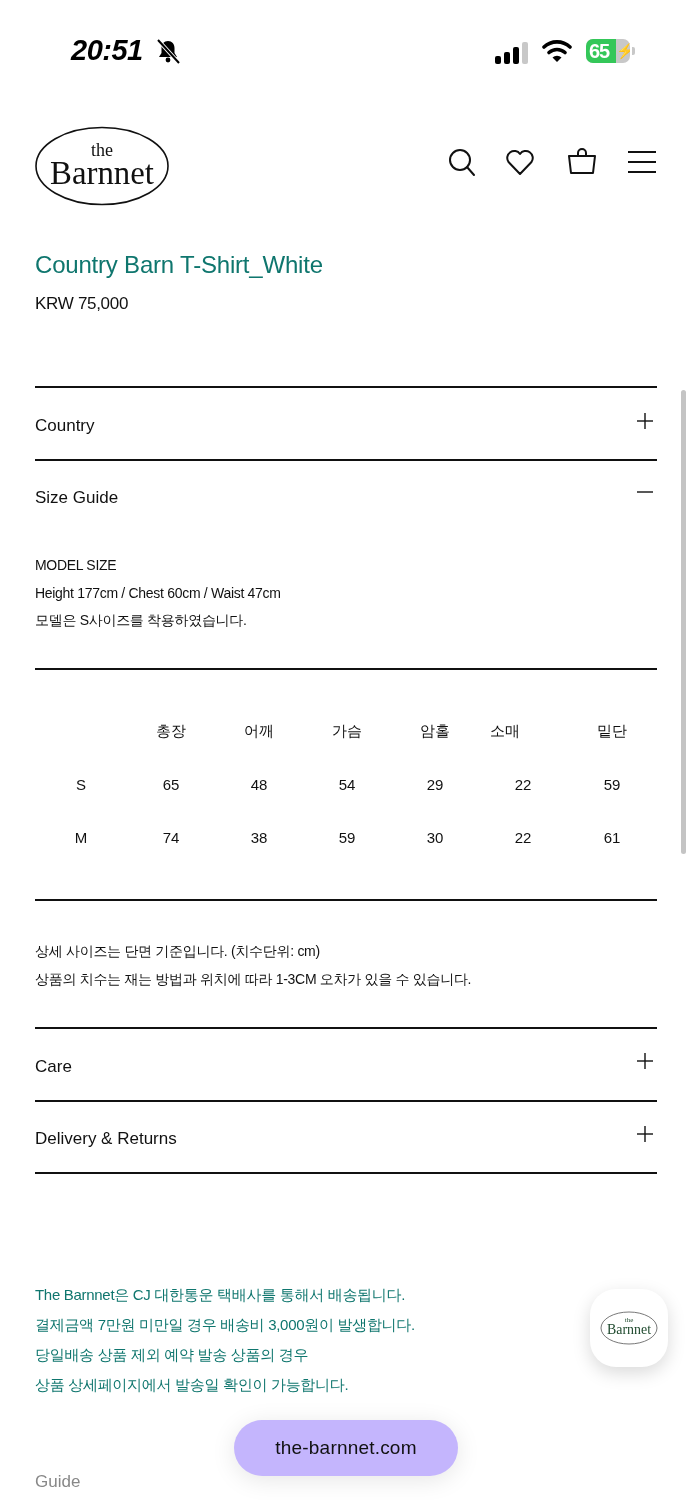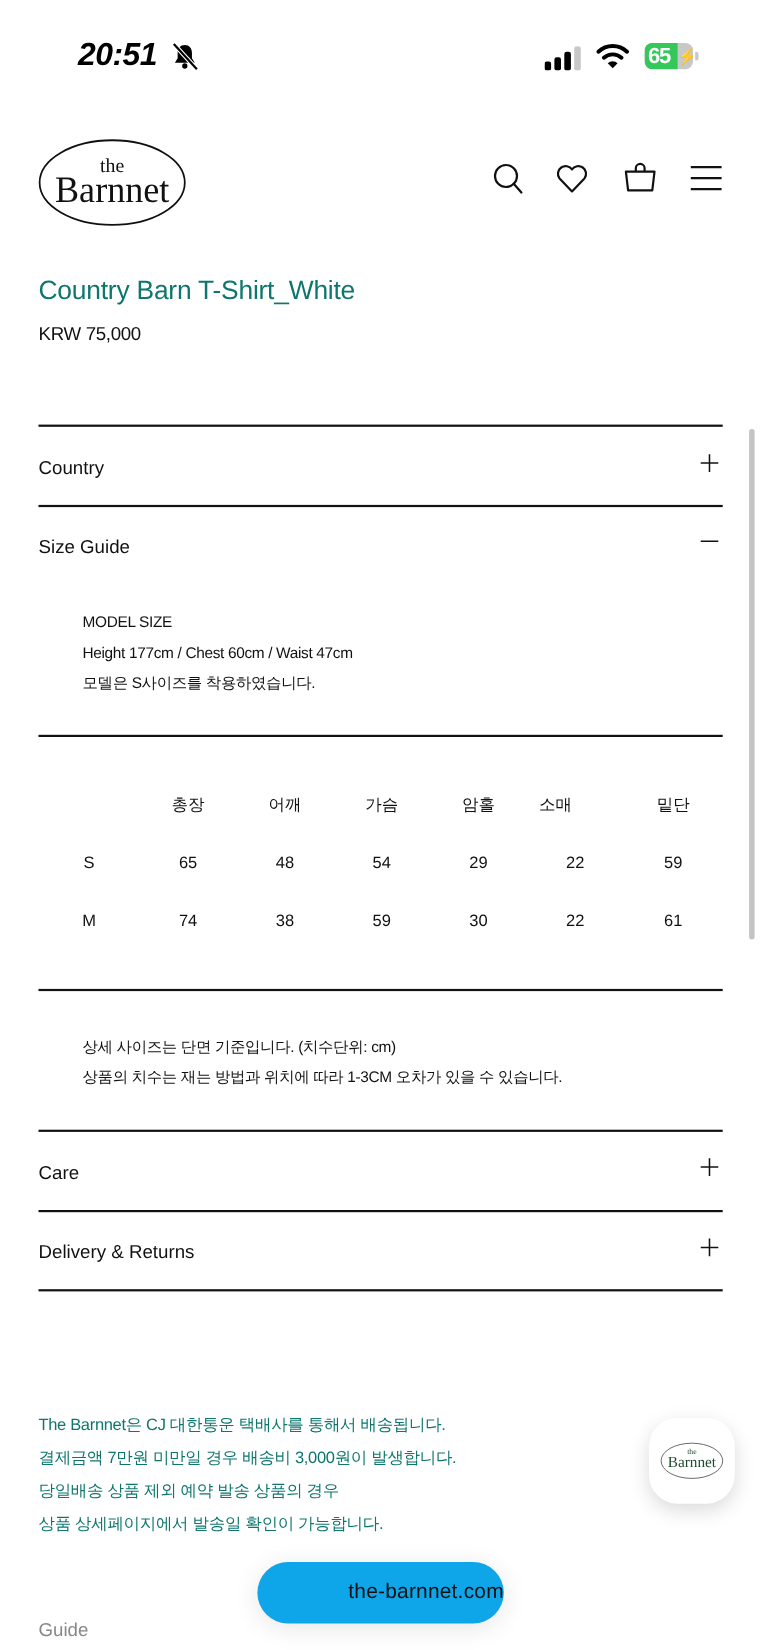--- a/index.html
+++ b/index.html
@@ -24,31 +24,31 @@
 
     
     .product-title { position: absolute; left: 35px; top: 251px; font-size: 24px; color: #0f766e; letter-spacing: -0.2px; }
     .product-price { position: absolute; left: 35px; top: 294px; font-size: 17px; color: #111; letter-spacing: -0.3px; }
 
     
     .rule { position: absolute; left: 35px; width: 622px; height: 2px; background: #111; }
     .acc-label { position: absolute; left: 35px; font-size: 17px; color: #111; }
     .acc-toggle { position: absolute; left: 635px; width: 20px; height: 20px; }
 
-    .small-text { position: absolute; left: 35px; font-size: 14px; color: #111; letter-spacing: -0.3px; margin-left: 40px; }
+    .small-text { position: absolute; left: 35px; font-size: 14px; color: #111; letter-spacing: -0.3px; }
     .size-cell { position: absolute; width: 80px; text-align: center; font-size: 15px; color: #111; transform: translateX(-40px); }
 
     .body-text { position: absolute; left: 35px; font-size: 15px; color: #0f766e; letter-spacing: -0.3px; }
 
     
     .scrollbar { position: absolute; left: 681px; top: 390px; width: 5px; height: 464px; background: #c4c4c4; border-radius: 3px; }
 
     
     .float-logo { position: absolute; left: 590px; top: 1289px; width: 78px; height: 78px; border-radius: 26px; background: #fff; box-shadow: 0 6px 18px rgba(0,0,0,0.15); }
-    .url-pill { position: absolute; left: 234px; top: 1420px; width: 224px; height: 56px; border-radius: 28px; background: #0ea5e9; box-shadow: 0 4px 24px rgba(0,0,0,0.10); text-align: right; line-height: 56px; font-size: 19px; color: #111; letter-spacing: 0.2px; }
+    .url-pill { position: absolute; left: 234px; top: 1420px; width: 224px; height: 56px; border-radius: 28px; background: #c4b5fd; box-shadow: 0 4px 24px rgba(0,0,0,0.10); text-align: center; line-height: 56px; font-size: 19px; color: #111; letter-spacing: 0.2px; }
     .color-label { position: absolute; left: 35px; top: 1472px; font-size: 17px; color: #888; }
   </style>
 </head>
 <body>
 
 <div class="status-bar">
   <span class="status-time">20:51</span>
   <svg class="bell-icon" viewBox="0 0 26 26">
     <path d="M13 3c-4 0-6.5 3-6.5 7v5l-2.5 4h18l-2.5-4v-5c0-4-2.5-7-6.5-7z" fill="#000"></path>
     <circle cx="13" cy="22" r="2.4" fill="#000"></circle>

